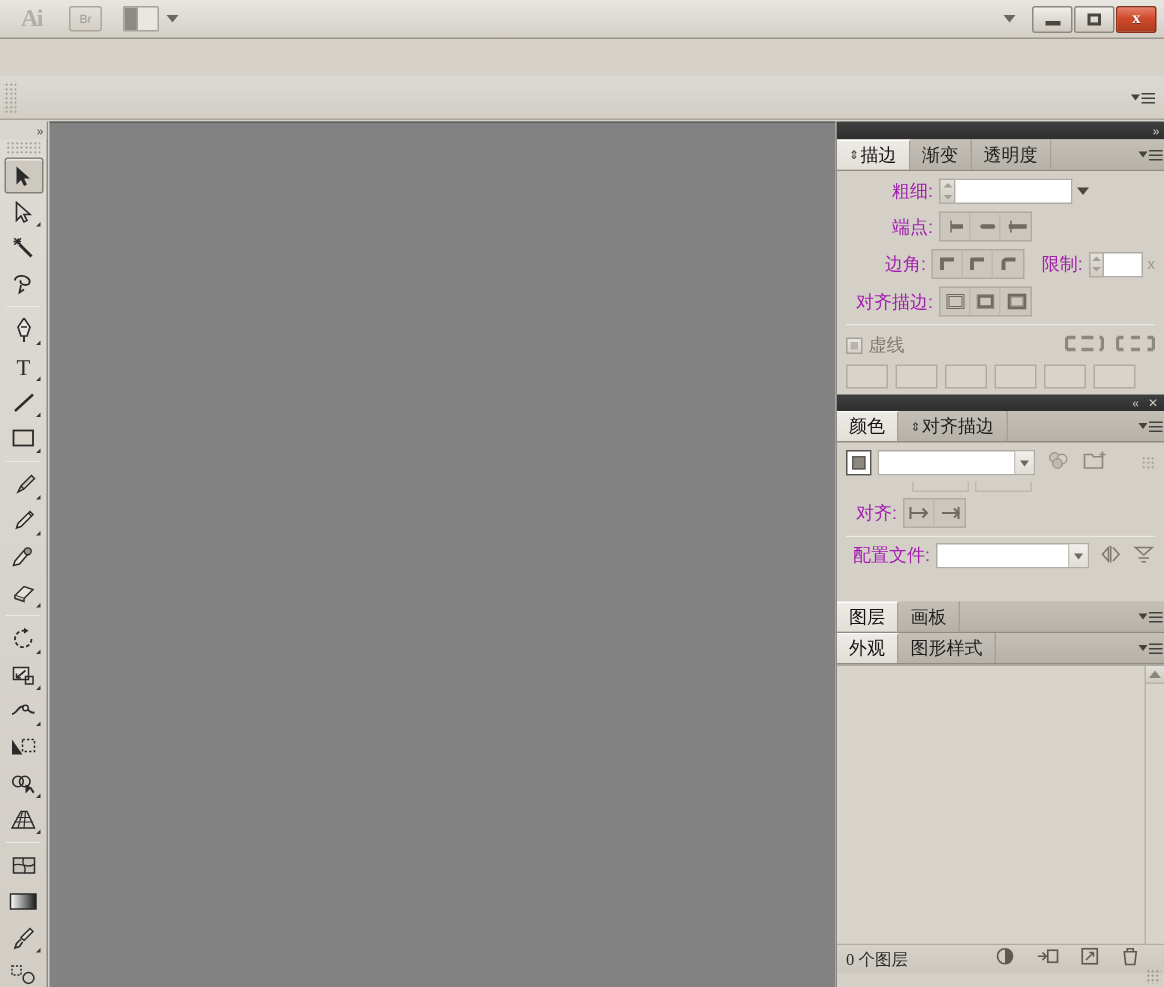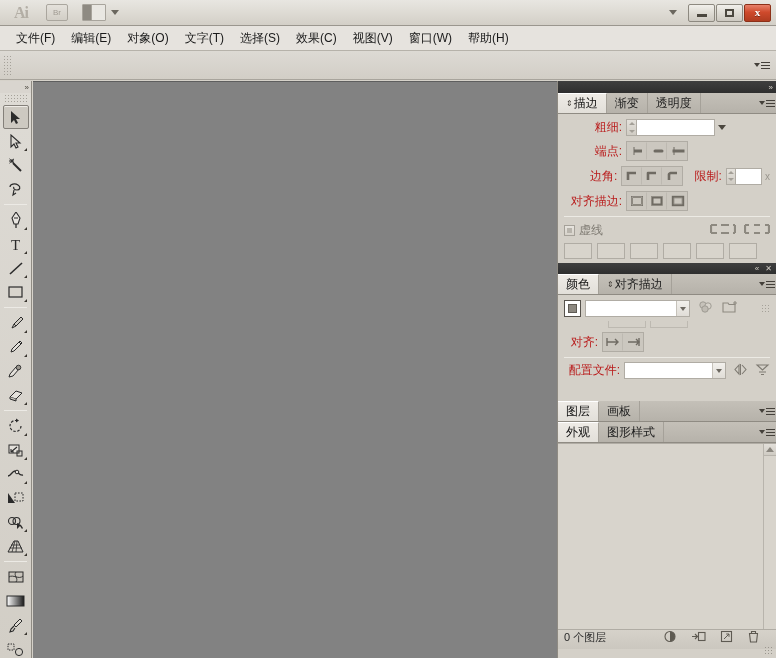--- a/index.html
+++ b/index.html
@@ -159,21 +159,21 @@
     color: #111; border-top: 1px solid #fff;
   }
   .tab .dbl-arrow { font-size: 8px; color:#3a3630; margin-right: 3px; letter-spacing:-2px; }
   .tabrow .flex { flex: 1; background: linear-gradient(180deg,#c4c0b8,#b6b2aa); height: 20px; }
   .tab-menu { width: 18px; height: 20px; display: flex; align-items: center;
     justify-content: center; gap: 1px; background: linear-gradient(180deg,#c4c0b8,#b6b2aa); }
 
   .panel-body { background: #d4d0c8; padding: 5px 6px 4px 6px; }
 
   .row { display: flex; align-items: center; margin-bottom: 5px; }
-  .lbl { font-size: 12px; color: #b91c1c; text-align: right; margin-right: 4px; }
+  .lbl { font-size: 12px; color: #a21caf; text-align: right; margin-right: 4px; }
 
   .spin { width: 11px; height: 17px; border: 1px solid #b0aca4;
     background: linear-gradient(180deg,#e4e1db,#d0ccc4);
     display: flex; flex-direction: column; align-items: center; justify-content: space-around; }
   .spin .up { width:0;height:0;border-left:3px solid transparent;border-right:3px solid transparent;border-bottom:3px solid #a39f97; }
   .spin .dn { width:0;height:0;border-left:3px solid transparent;border-right:3px solid transparent;border-top:3px solid #a39f97; }
 
   .field {
     height: 17px; background: #fff; border: 1px solid #b0aca4;
     border-left: none; display: flex; align-items: center;
@@ -226,22 +226,22 @@
   .layers-canvas { flex: 1; background: #d8d4cc; }
   .scrollbar { width: 13px; background: #d0ccc4; border-left: 1px solid #b8b4ac;
     display:flex; flex-direction:column; }
   .sb-up, .sb-dn { height: 12px; display:flex; align-items:center; justify-content:center;
     background: linear-gradient(180deg,#e2dfd9,#cfcbc3); border-bottom:1px solid #b8b4ac; }
   .sb-up i { width:0;height:0;border-left:4px solid transparent;border-right:4px solid transparent;border-bottom:5px solid #8a867e; }
   .sb-track { flex:1; background: #d8d4cc; }
 
   .layers-footer {
     height: 20px; background: linear-gradient(180deg,#d6d2ca,#cbc7bf);
-    border-top: 1px solid #b0aca4; display: flex; 
-    padding: 0 6px; gap: 16px;
+    border-top: 1px solid #b0aca4; display: flex; align-items: center;
+    padding: 0 6px; gap: 16px; font-family: Liberation Serif, serif;
   }
   .lf-count { font-size: 11px; color: #2a2a2a; white-space: nowrap; }
   .lf-icons { margin-left: auto; display: flex; gap: 14px; padding-right: 10px; }
 
   .resize-grip {
     position: absolute; right: 2px; bottom: 2px; width: 10px; height: 10px;
     background-image: radial-gradient(#9a968e 32%, transparent 34%);
     background-size: 3px 3px;
   }
 </style>
@@ -266,31 +266,20 @@
       </div>
       <div class="win-btn">
         <div class="glyph-max"></div>
       </div>
       <div class="win-btn close">
         <div class="glyph-close">x</div>
       </div>
     </div>
   </div>
 
-  <div class="menubar">
-    <div class="menu-item">文件(F)</div>
-    <div class="menu-item">编辑(E)</div>
-    <div class="menu-item">对象(O)</div>
-    <div class="menu-item">文字(T)</div>
-    <div class="menu-item">选择(S)</div>
-    <div class="menu-item">效果(C)</div>
-    <div class="menu-item">视图(V)</div>
-    <div class="menu-item">窗口(W)</div>
-    <div class="menu-item">帮助(H)</div>
-  </div>
 
   <div class="controlbar">
     <div class="gripper"></div>
     <div class="panel-menu-btn">
       <div class="pm-tri"></div>
       <div class="pm-lines">
           <span></span>
           <span></span>
           <span></span>
         </div>

